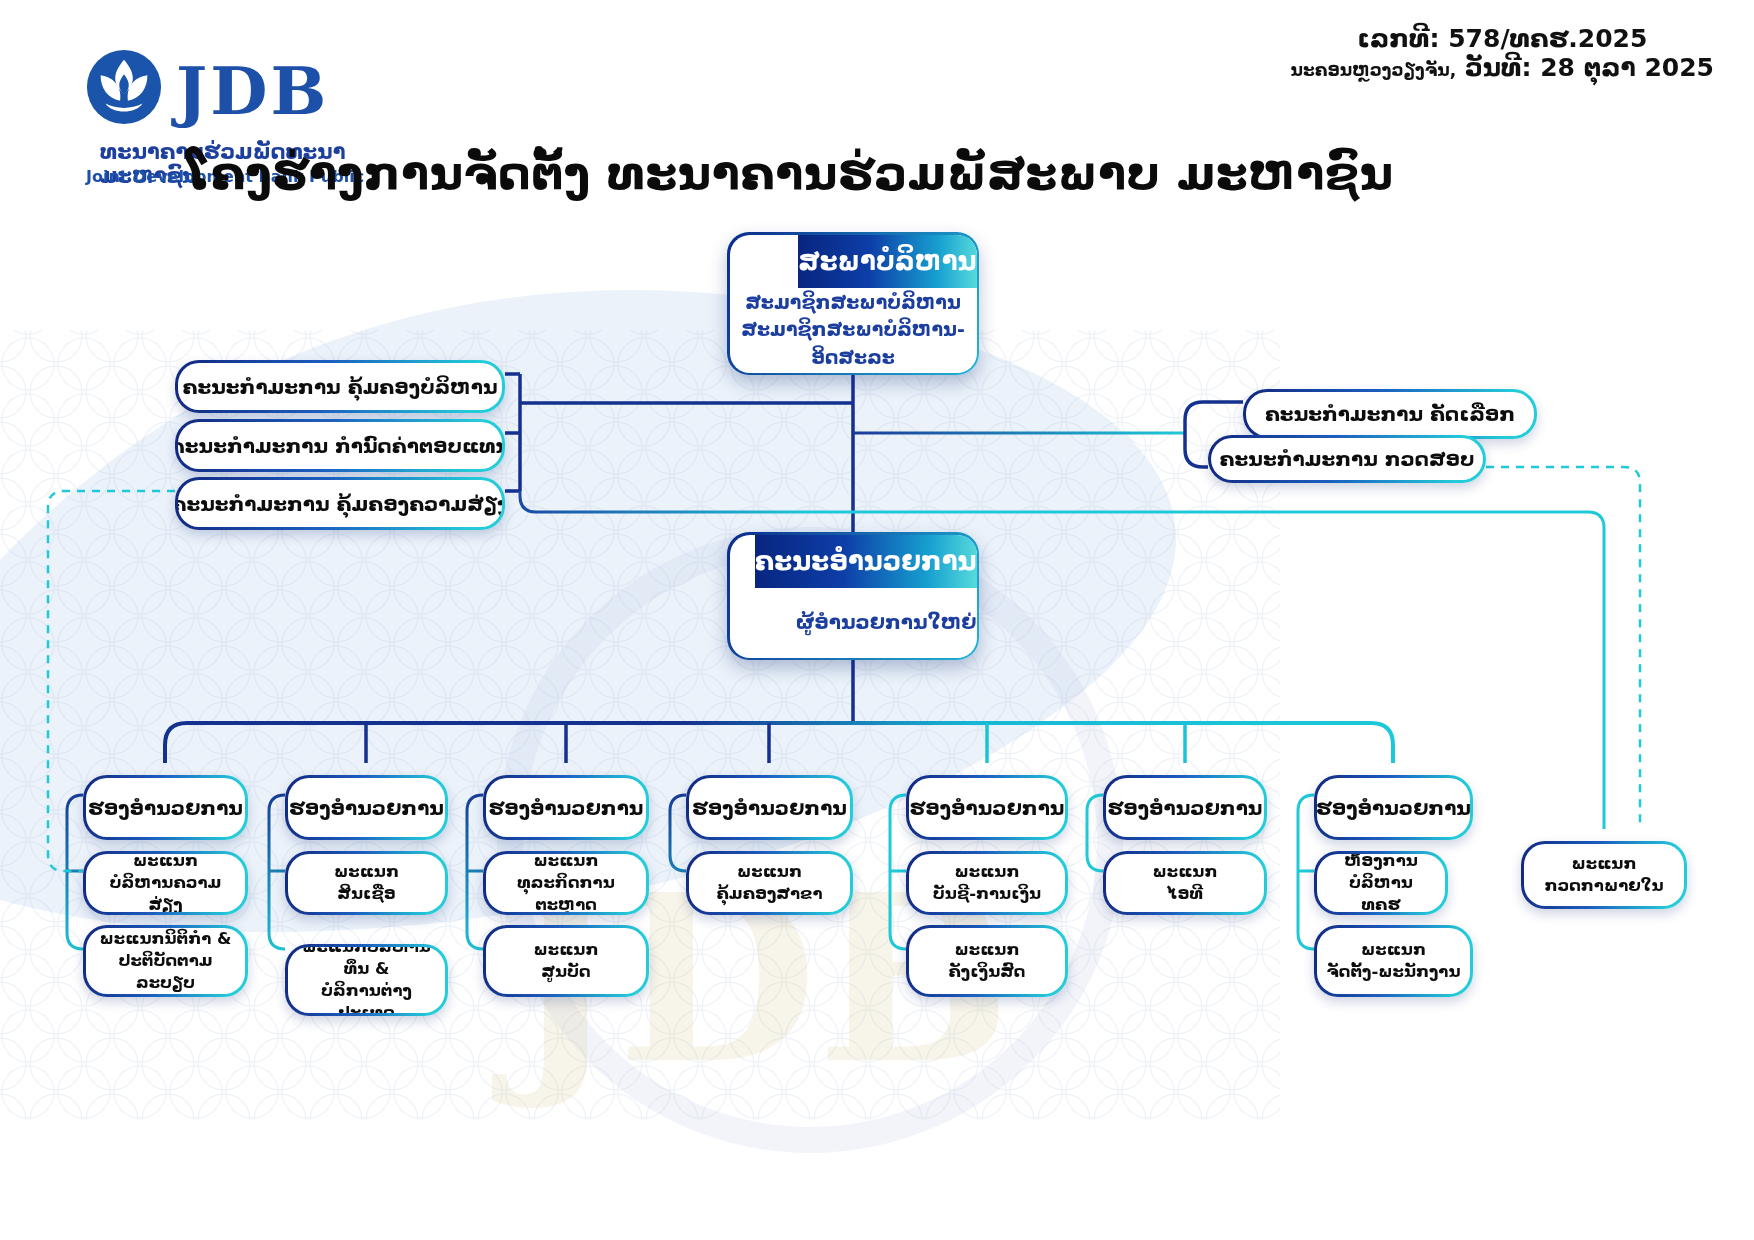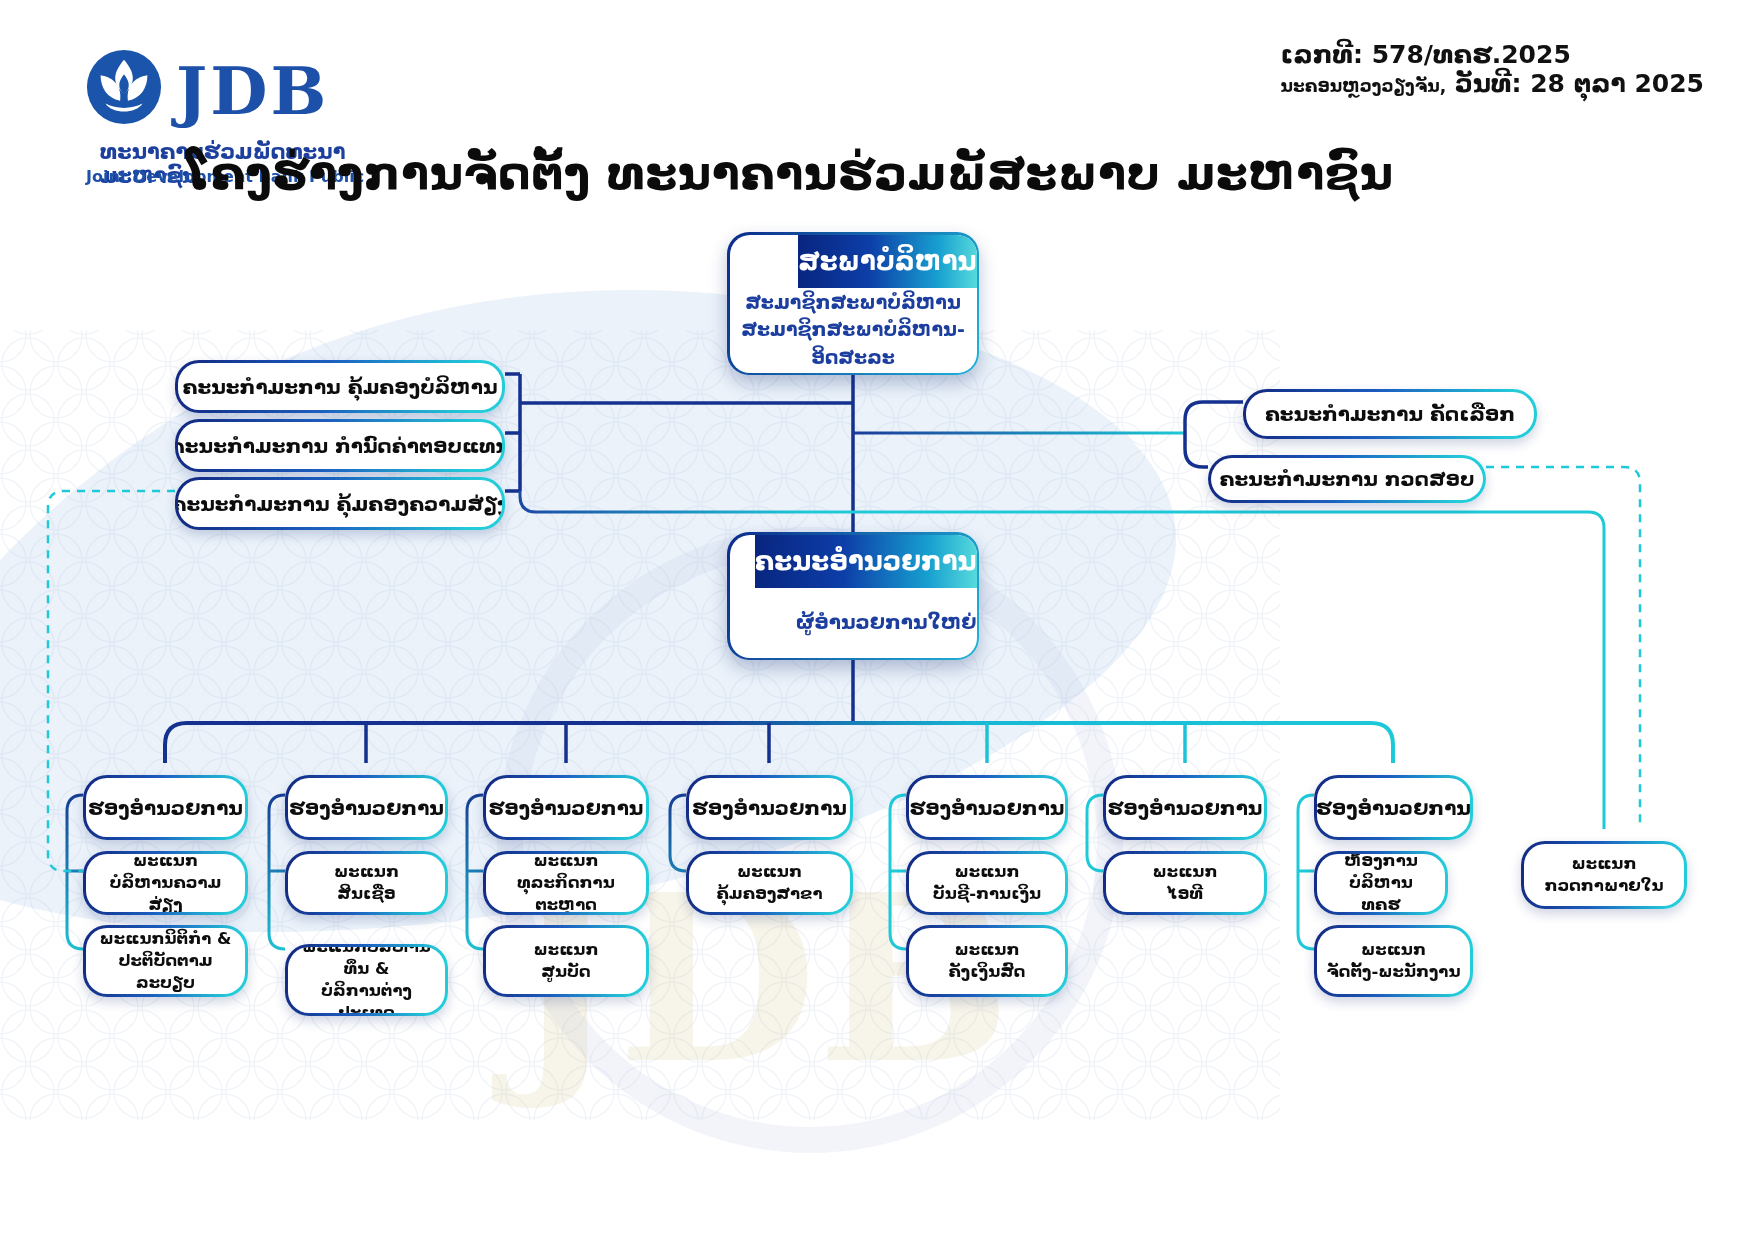--- a/index.html
+++ b/index.html
@@ -12,21 +12,21 @@
   svg.layer{position:absolute;left:0;top:0;pointer-events:none;}
   .abs{position:absolute;box-sizing:border-box;}
 
   
   .logo-abbr{font-family:"DejaVu Serif","Liberation Serif",serif;font-weight:bold;
              font-size:66px;color:#1d50a8;letter-spacing:3px;line-height:1;}
   .logo-lao{font-size:21px;font-weight:bold;color:#1d3f9e;margin-left:20px;}
   .logo-en{font-size:16px;font-weight:bold;color:#1d50a8;}
 
   
-  .doc-block{right:50px;top:24px;text-align:left;margin-top:16px;}
+  .doc-block{right:40px;top:24px;text-align:center;}
   .doc-no{font-size:25px;font-weight:800;color:#111;}
   .doc-place{font-size:17px;font-weight:600;color:#111;}
   .doc-date{font-size:25px;font-weight:800;color:#111;}
   .page-title{left:170px;top:146px;width:1240px;text-align:center;
               font-size:46px;font-weight:800;color:#0b0b0b;letter-spacing:0.5px;}
 
   
   .outline-box{border-radius:24px;padding:3px;
       background:linear-gradient(100deg,#12277f 0%,#1b5ec0 45%,#24ccd9 90%);
       box-shadow:0 5px 12px rgba(15,40,110,.20);margin-top:12px;}
@@ -156,21 +156,21 @@
   <div class="abs outline-box committee" style="left:175px;top:407px;width:330px;height:53px;">
     <div class="inner">ຄະນະກຳມະການ ກຳນົດຄ່າຕອບແທນ</div>
   </div>
   <div class="abs outline-box committee" style="left:175px;top:465px;width:330px;height:53px;">
     <div class="inner">ຄະນະກຳມະການ ຄຸ້ມຄອງຄວາມສ່ຽງ</div>
   </div>
 
   <div class="abs outline-box committee" style="left:1243px;top:377px;width:294px;height:50px;">
     <div class="inner">ຄະນະກຳມະການ ຄັດເລືອກ</div>
   </div>
-  <div class="abs outline-box committee" style="left:1208px;top:443px;width:278px;height:48px;">
+  <div class="abs outline-box committee" style="left:1208px;top:423px;width:278px;height:48px;">
     <div class="inner">ຄະນະກຳມະການ ກວດສອບ</div>
   </div>
 
   <div class="abs hdr-box" style="left:727px;top:532px;width:252px;height:128px;">
     <div class="wrap">
       <div class="head">ຄະນະອຳນວຍການ</div>
       <div class="bodytxt" style="font-size:20px;">ຜູ້ອຳນວຍການໃຫຍ່</div>
     </div>
   </div>
 

